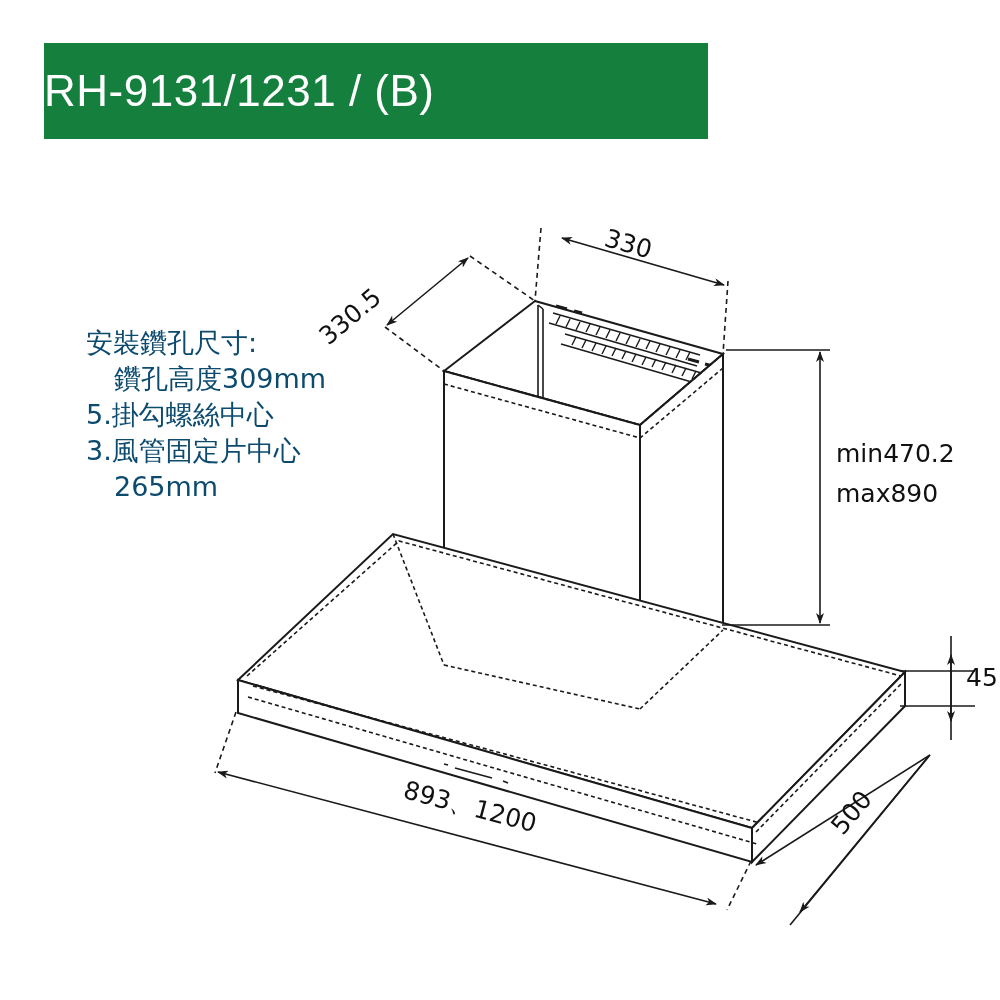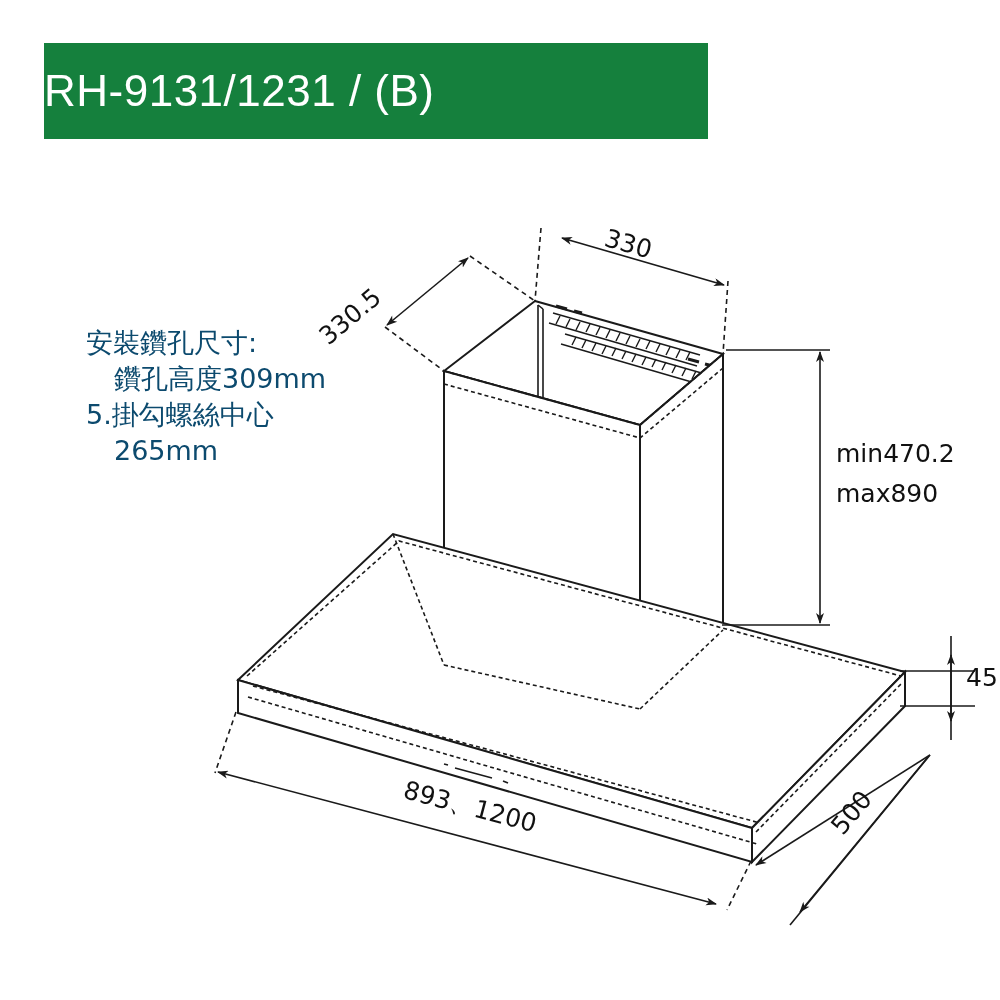--- a/index.html
+++ b/index.html
@@ -81,20 +81,21 @@
 <div id="page">
 
   <div id="title-banner">
     <span id="title-text">RH-9131/1231 / (B)</span>
   </div>
 
   <div id="notes">
     <div class="note-line">安裝鑽孔尺寸:</div>
     <div class="note-line indent">鑽孔高度309mm</div>
     <div class="note-line">5.掛勾螺絲中心</div>
+    <div class="note-line">3.風管固定片中心</div>
     <div class="note-line indent">265mm</div>
   </div>
 
   <svg id="drawing" viewBox="0 0 1000 1000">
     <defs>
       <marker id="arrowEnd" markerWidth="12" markerHeight="12" refX="10" refY="4" orient="auto" markerUnits="userSpaceOnUse">
         <path d="M0,0 L11,4 L0,8 L3,4 Z" fill="#1a1a1a"></path>
       </marker>
       <marker id="arrowStart" markerWidth="12" markerHeight="12" refX="1" refY="4" orient="auto" markerUnits="userSpaceOnUse">
         <path d="M11,0 L0,4 L11,8 L8,4 Z" fill="#1a1a1a"></path>

